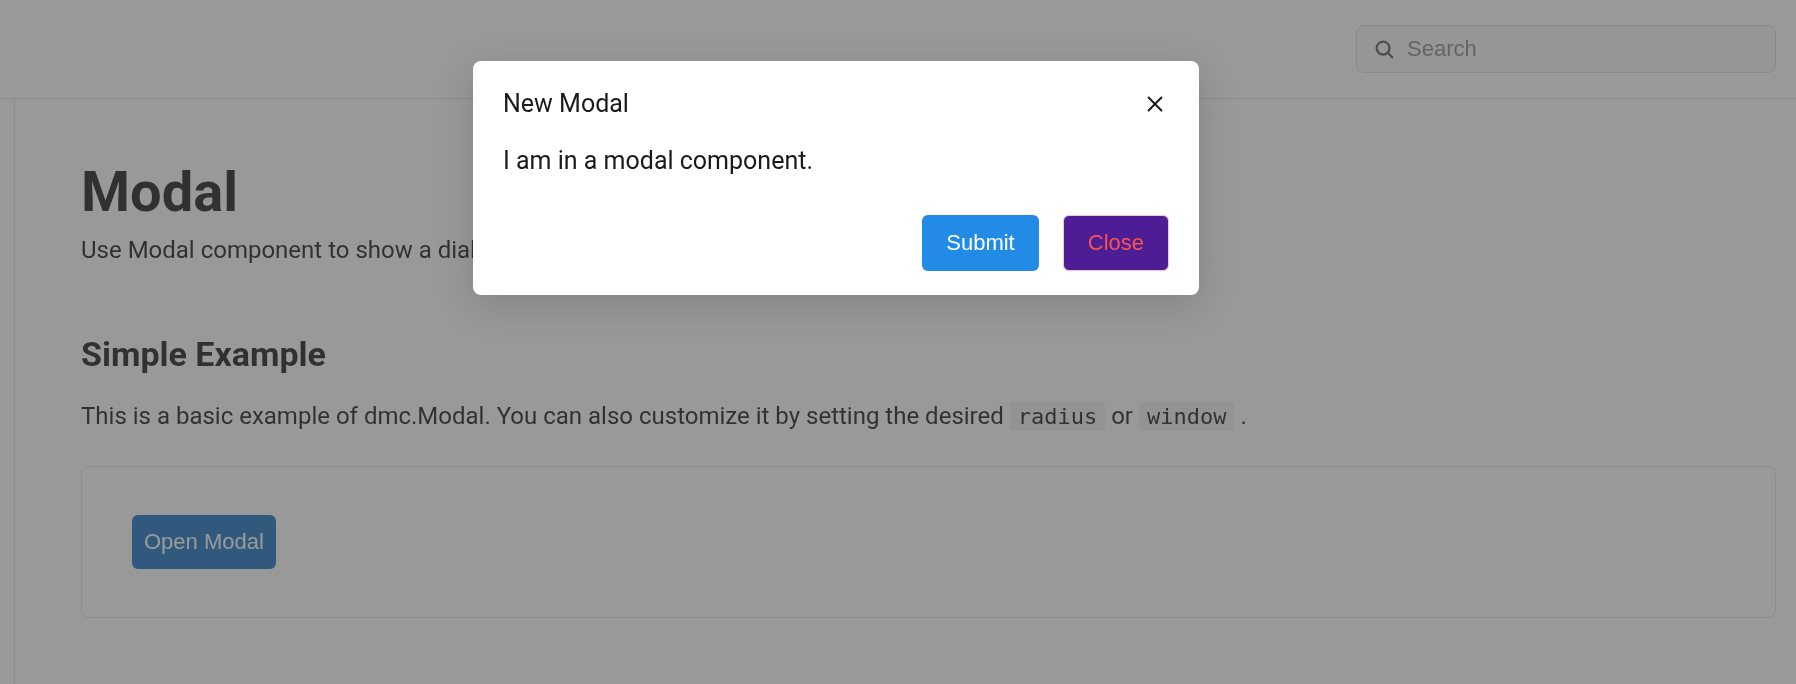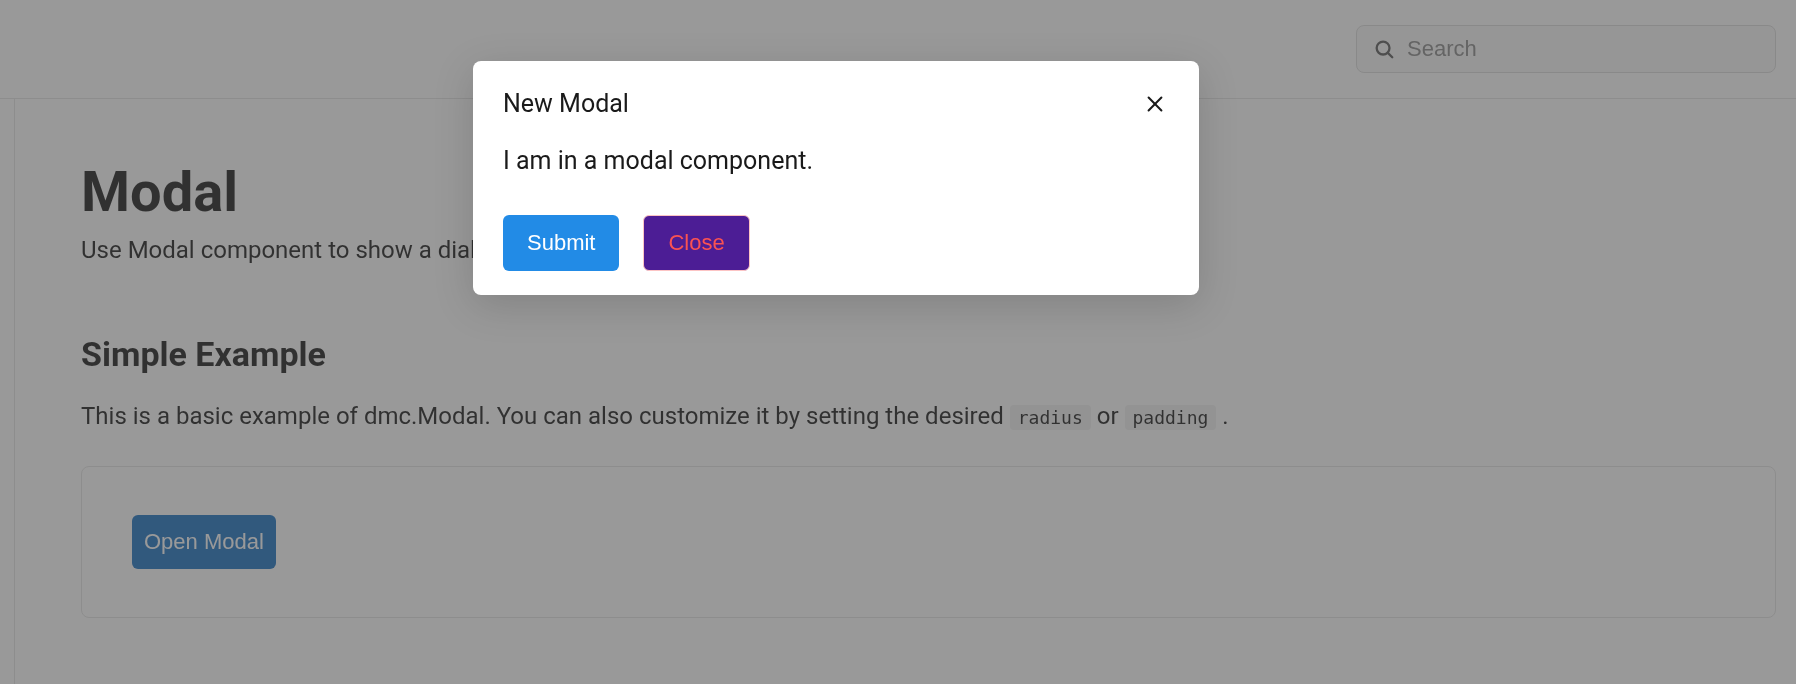--- a/index.html
+++ b/index.html
@@ -91,21 +91,21 @@
       font-size: 24px;
       color: #1a1a1a;
       margin-bottom: 36px;
     }
     
     code {
       font-family: ui-monospace, SFMono-Regular, 'SF Mono', Menlo, Monaco, Consolas, monospace;
       background: #f1f1f1;
       padding: 2px 8px;
       border-radius: 4px;
-      font-size: 18px;
+      font-size: 22px;
     }
     
     .example-box {
       border: 1px solid #e5e5e5;
       border-radius: 8px;
       padding: 48px 50px;
     }
     
     .open-modal-btn {
       background: #1971c2;
@@ -168,20 +168,21 @@
     }
     
     .modal-body {
       font-size: 25px;
       color: #1a1a1a;
       margin-bottom: 40px;
     }
     
     .modal-footer {
       display: flex;
+      justify-content: flex-end;
       gap: 24px;
     }
     
     .btn {
       padding: 14px 24px;
       font-size: 22px;
       border-radius: 6px;
       cursor: pointer;
       font-weight: 400;
     }
@@ -210,21 +211,21 @@
     <input type="text" class="search-input" placeholder="Search" style="">
   </div>
 </div>
 
 <div class="main">
   <h1 class="page-title">Modal</h1>
   <p class="page-description">Use Modal component to show a dialog box or a popup window on the top of the current page.</p>
 
   <h2 class="section-title">Simple Example</h2>
   <p class="section-description">
-    <span>This is a basic example of dmc.Modal. You can also customize it by setting the desired </span><code>radius</code><span> or </span><code>padding</code><span> .</span>
+    <span>This is a basic example of dmc.Modal. You can also customize it by setting the desired </span><code>radius</code><span> or </span><code>window</code><span> .</span>
   </p>
 
   <div class="example-box">
     <button class="open-modal-btn">Open Modal</button>
   </div>
 </div>
 
 <div class="overlay"></div>
 
 <div class="modal">

